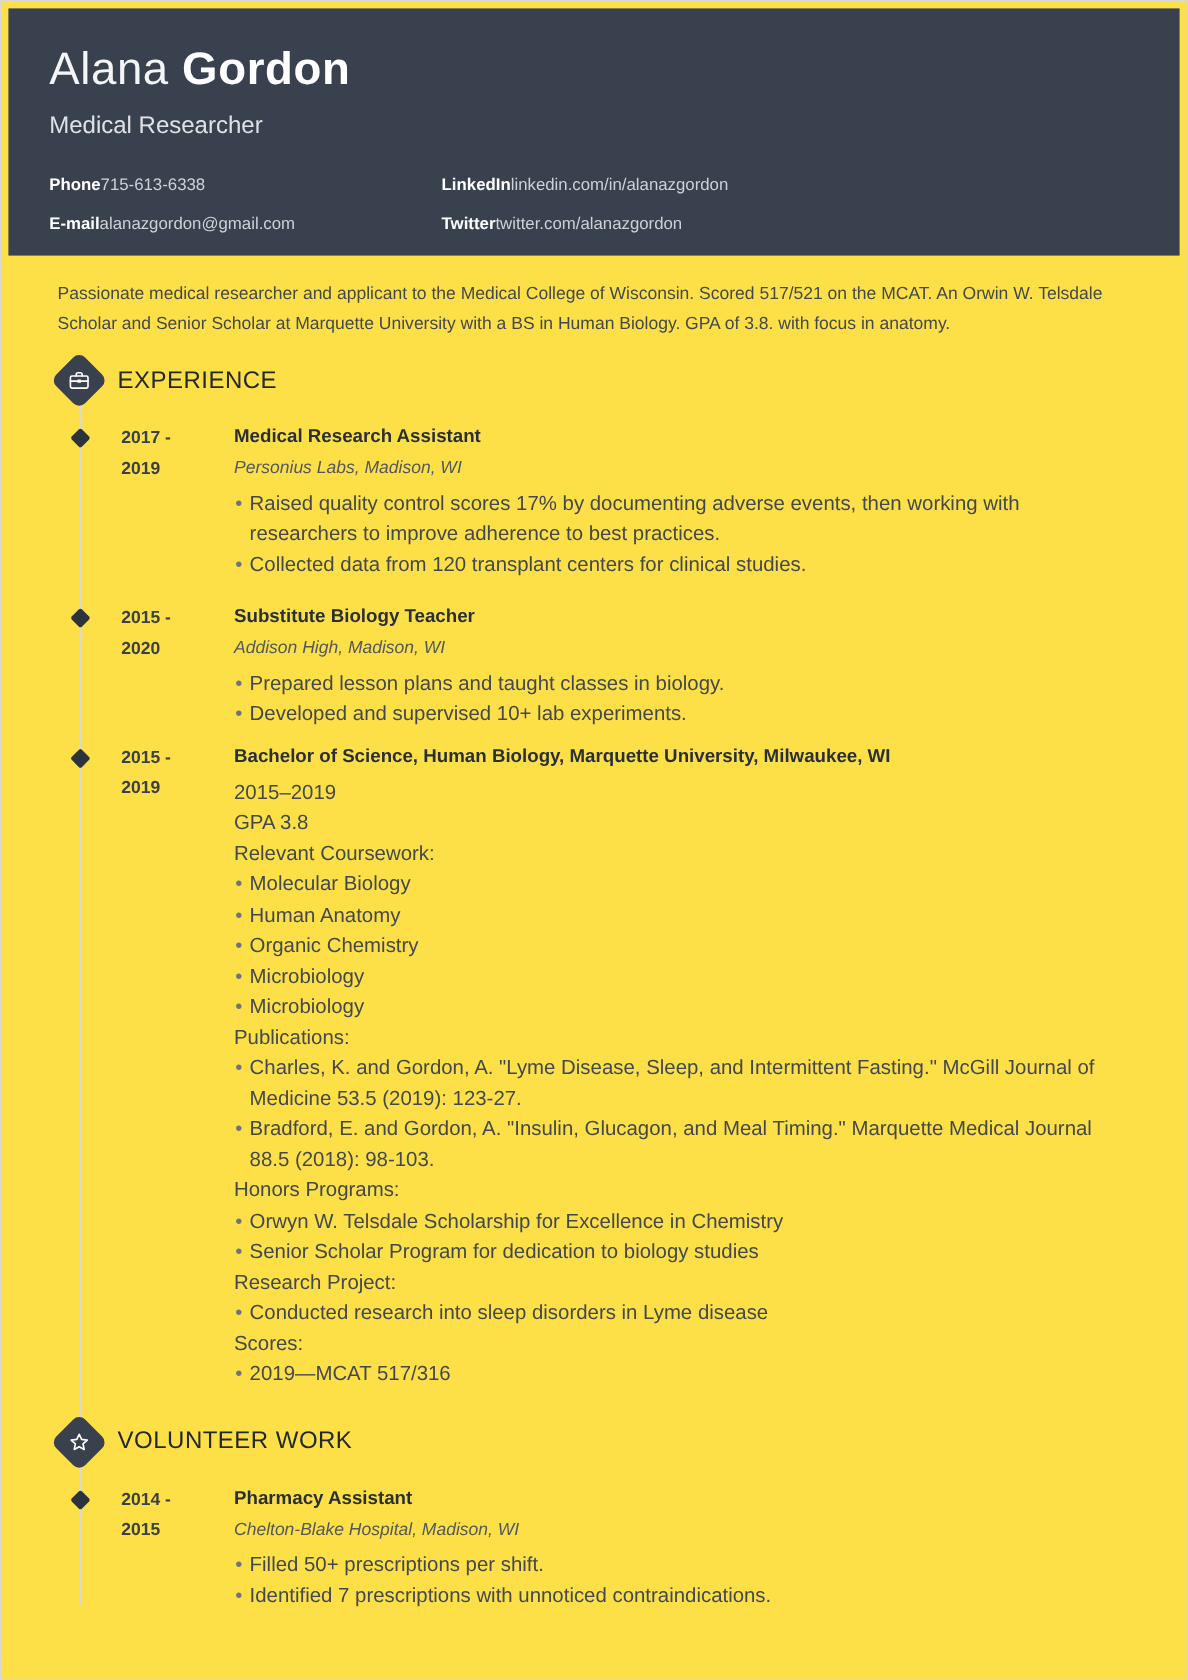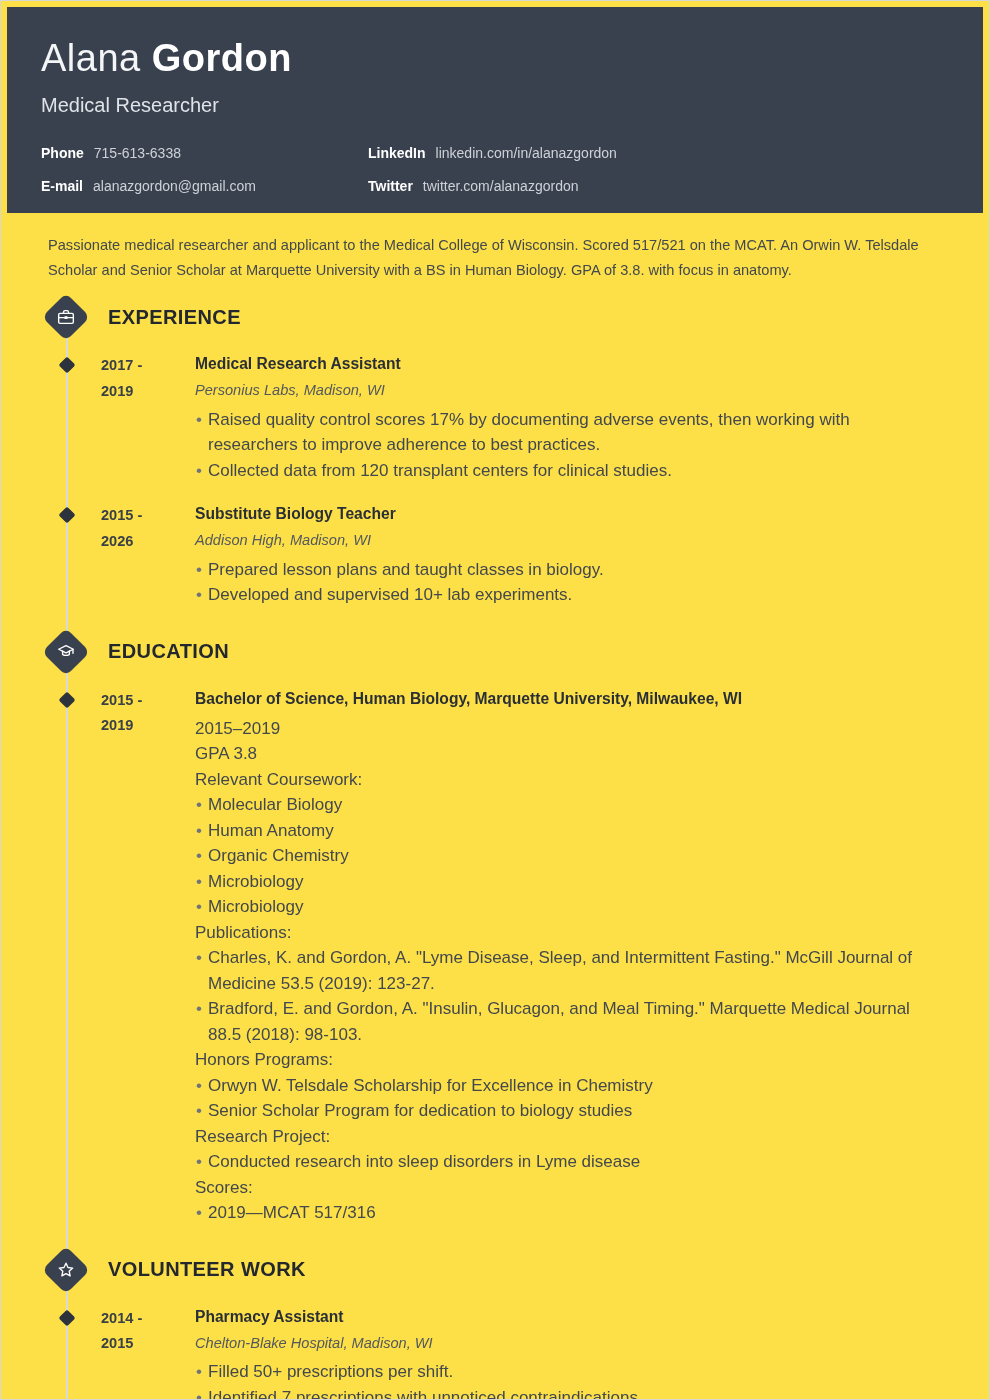--- a/index.html
+++ b/index.html
@@ -37,21 +37,21 @@
     color:#dfe2e6;
   }
   .contact-grid {
     margin-top:28px;
     display:grid;
     grid-template-columns:327px 1fr;
     row-gap:16px;
     font-size:14px;
     line-height:17px;
   }
-  .contact-item { display:flex; gap:10px; align-items:baseline; }
+  .contact-item { display:flex; align-items:baseline; }
   .contact-label { font-weight:700; color:#ffffff; }
   .contact-value { color:#ced2d8; }
 
   
   .summary {
     margin:20px 49px 0 41px;
     font-size:14.6px;
     line-height:25px;
     color:#43484e;
   }
@@ -80,23 +80,23 @@
   }
   .diamond-shape {
     width:34px; height:34px;
     background:#3a414e;
     border-radius:7px;
     transform:rotate(45deg);
     display:flex; align-items:center; justify-content:center;
   }
   .diamond-shape svg { transform:rotate(-45deg); display:block; }
   .section-title {
-    margin-left:18px;
+    margin-left:8px;
     font-size:20px;
-    font-weight:700;
+    font-weight:400;
     letter-spacing:0.4px;
     color:#23272e;
   }
 
   .entry {
     position:relative;
     margin-left:94px;
     margin-top:12px;
     display:flex;
   }
@@ -209,46 +209,34 @@
             <div class="bullet-line">Raised quality control scores 17% by documenting adverse events, then working with researchers to improve adherence to best practices.</div>
             <div class="bullet-line">Collected data from 120 transplant centers for clinical studies.</div>
           </div>
         </div>
       </div>
 
       <div class="entry">
         <div class="entry-marker"></div>
         <div class="entry-dates">
           <div>2015 -</div>
-          <div>2026</div>
+          <div>2020</div>
         </div>
         <div class="entry-body">
           <h3 class="entry-title">Substitute Biology Teacher</h3>
           <div class="entry-subtitle">Addison High, Madison, WI</div>
           <div class="entry-lines">
             <div class="bullet-line">Prepared lesson plans and taught classes in biology.</div>
             <div class="bullet-line">Developed and supervised 10+ lab experiments.</div>
           </div>
         </div>
       </div>
     </div>
 
     <div class="section">
-      <div class="section-head" style="margin-top:20px">
-        <div class="diamond-badge">
-          <div class="diamond-shape">
-            <svg width="22" height="22" viewBox="0 0 24 24" fill="none" stroke="#ffffff" stroke-width="1.5" stroke-linejoin="round" stroke-linecap="round">
-              <path d="M12 5 20 9l-8 4-8-4 8-4z"></path>
-              <path d="M8.3 10.8v3.4c0 .8 1.7 1.5 3.7 1.5s3.7-.7 3.7-1.5v-3.4"></path>
-              <path d="M19.6 9.3v4"></path>
-            </svg>
-          </div>
-        </div>
-        <h2 class="section-title">EDUCATION</h2>
-      </div>
 
       <div class="entry">
         <div class="entry-marker"></div>
         <div class="entry-dates">
           <div>2015 -</div>
           <div>2019</div>
         </div>
         <div class="entry-body">
           <h3 class="entry-title">Bachelor of Science, Human Biology, Marquette University, Milwaukee, WI</h3>
           <div class="entry-lines" style="margin-top:6px">

